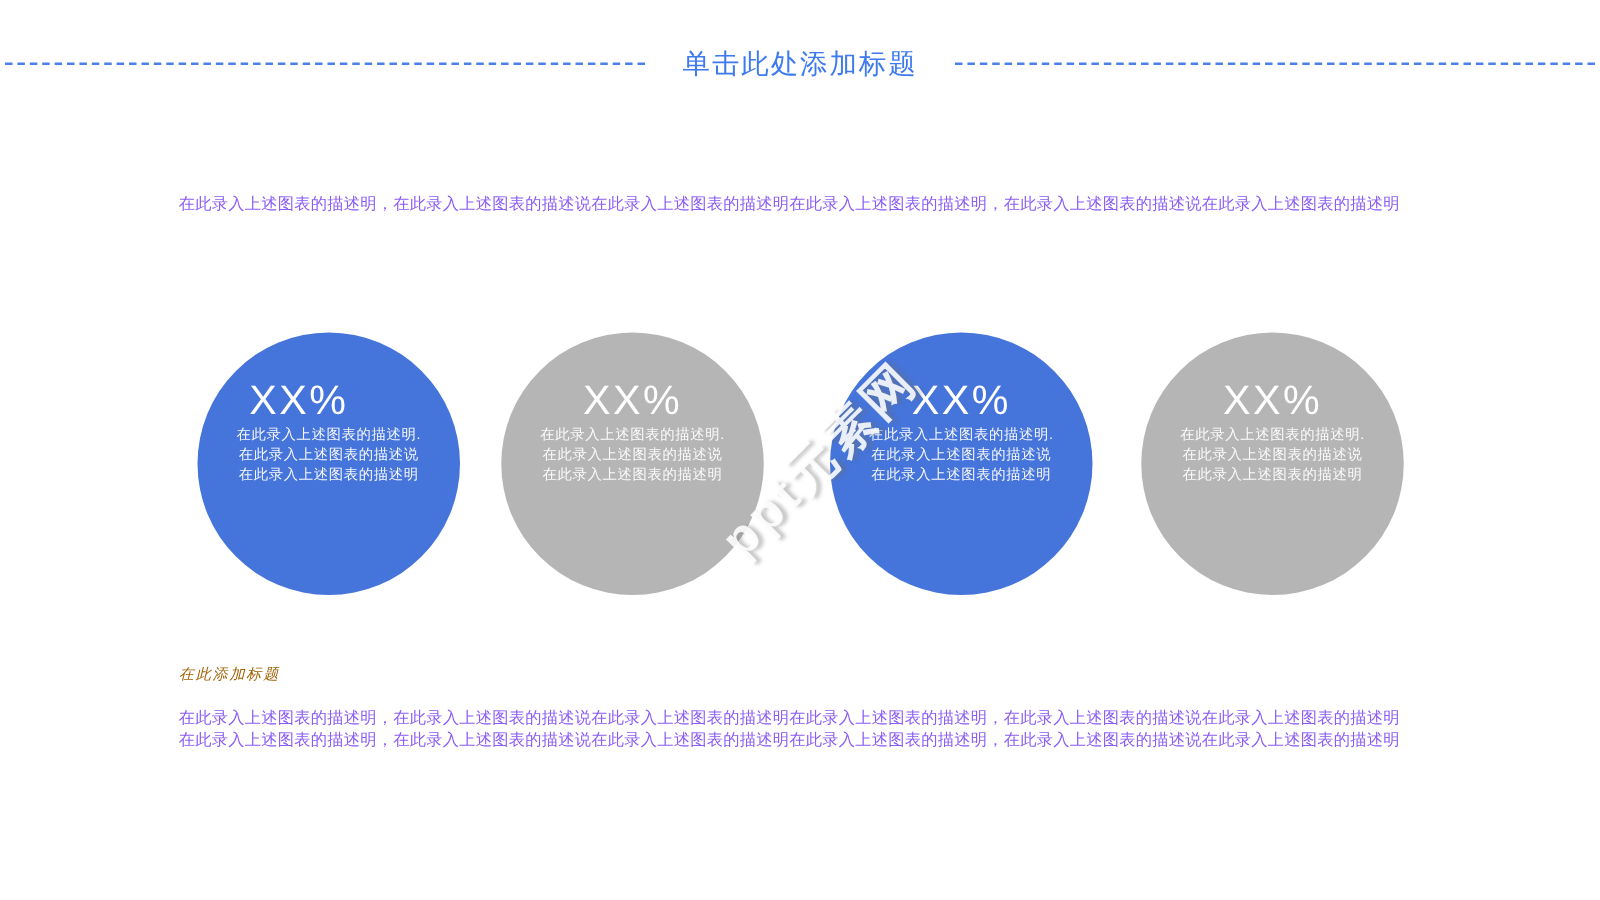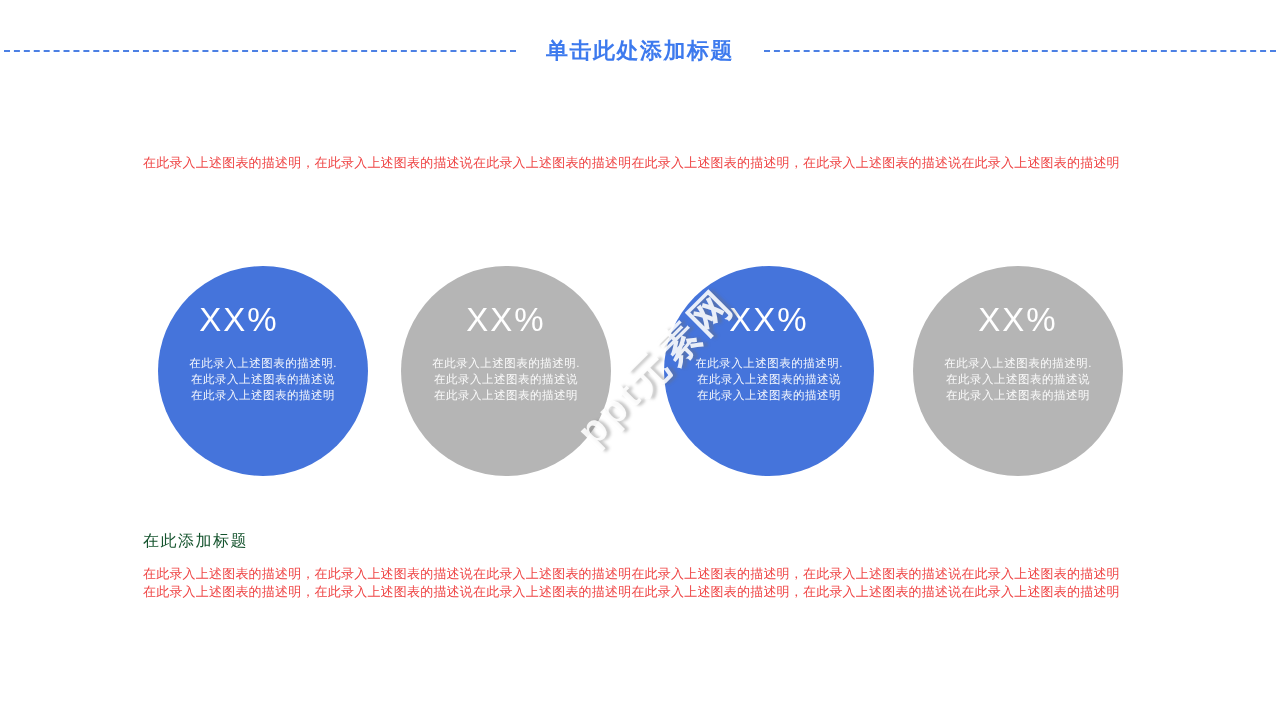--- a/index.html
+++ b/index.html
@@ -4,55 +4,55 @@
 <style>
   * { margin:0; padding:0; box-sizing:border-box; }
   html,body { width:1280px; height:720px; background:#ffffff; overflow:hidden;
               font-family:"Liberation Sans", sans-serif; }
   .slide { position:relative; width:1280px; height:720px; background:#ffffff; }
 
   
   .title-row { position:absolute; left:4px; right:4px; top:36px;
                display:flex; align-items:center; }
   .dash { flex:1; height:0; border-top:2px dashed #4C80E4; }
-  .slide-title { font-size:22px; font-weight:700; color:#3D7AEE;
+  .slide-title { font-size:22px; font-weight:400; color:#3D7AEE;
                  letter-spacing:1.5px; margin:0 30px; white-space:nowrap; }
 
   
   .para { position:absolute; left:143px; width:1000px;
           font-size:13px; line-height:17.5px; letter-spacing:0.2px;
-          color:#ef4444; }
+          color:#8b5cf6; }
   .para .tline { white-space:nowrap; }
   .intro { top:154px; }
   .bottom-para { top:565px; }
 
   
   .circle { position:absolute; top:266px; width:210px; height:210px;
             border-radius:50%; color:#ffffff; text-align:center; z-index:1; }
   .circle.blue { background:#4574DB; }
   .circle.gray { background:#B5B5B5; }
   .c1 { left:158px; } .c2 { left:401px; } .c3 { left:664px; } .c4 { left:913px; }
   .pct { margin-top:36px; font-size:33px; font-weight:300;
          letter-spacing:2px; line-height:1.1; }
   .c1 .pct { transform:translateX(-24px); }
-  .cdesc { margin-top:17px; font-size:11.5px; line-height:16px;
+  .cdesc { margin-top:2px; font-size:11.5px; line-height:16px;
            letter-spacing:0.5px; color:rgba(255,255,255,0.95); }
 
   
   .watermark { position:absolute; left:655px; top:368px; z-index:2;
                transform:translate(-50%,-50%) rotate(-45deg);
                font-size:40px; font-weight:700; letter-spacing:3px;
                color:rgba(255,255,255,0.88);
                text-shadow:3px 3px 3px rgba(110,110,110,0.38);
                white-space:nowrap; pointer-events:none; }
 
   
   .section-heading { position:absolute; left:143px; top:531px;
-                     font-size:16px; font-weight:400; color:#14532d;
-                     letter-spacing:1.5px; }
+                     font-size:12px; font-weight:400; color:#a16207;
+                     letter-spacing:1.5px;font-style:italic; }
 </style>
 </head>
 <body>
 
 <div class="slide">
 
   <div class="title-row">
     <div class="dash"></div>
     <h1 class="slide-title">单击此处添加标题</h1>
     <div class="dash"></div>

